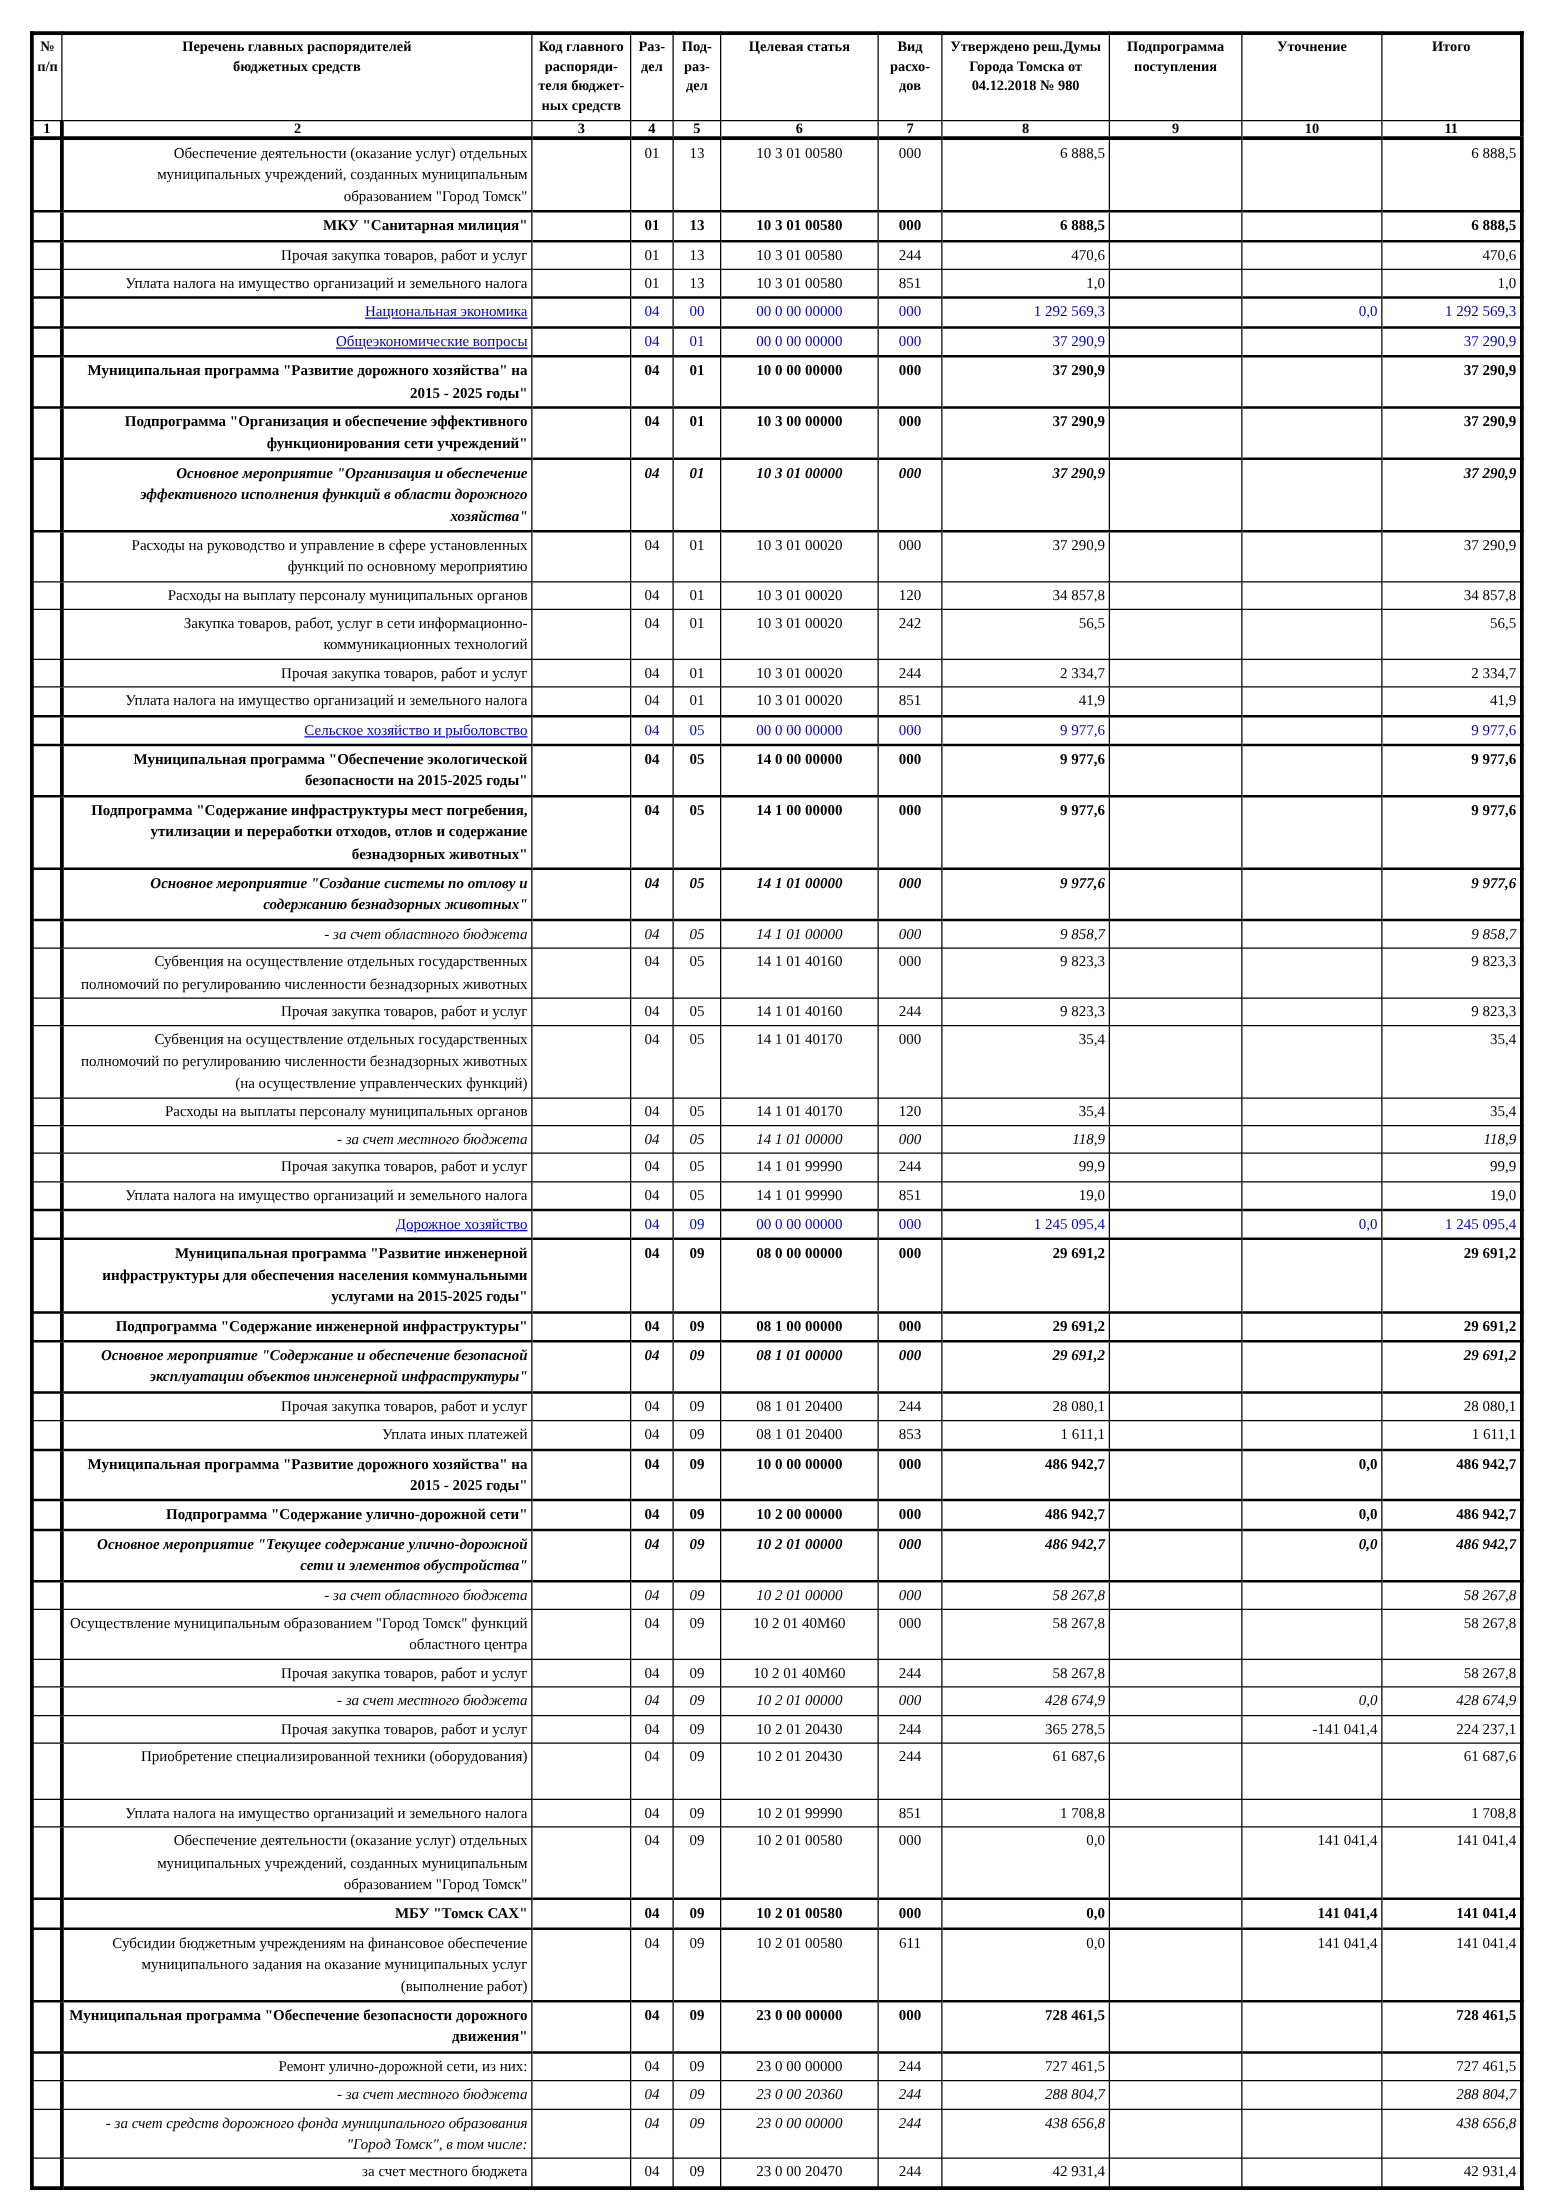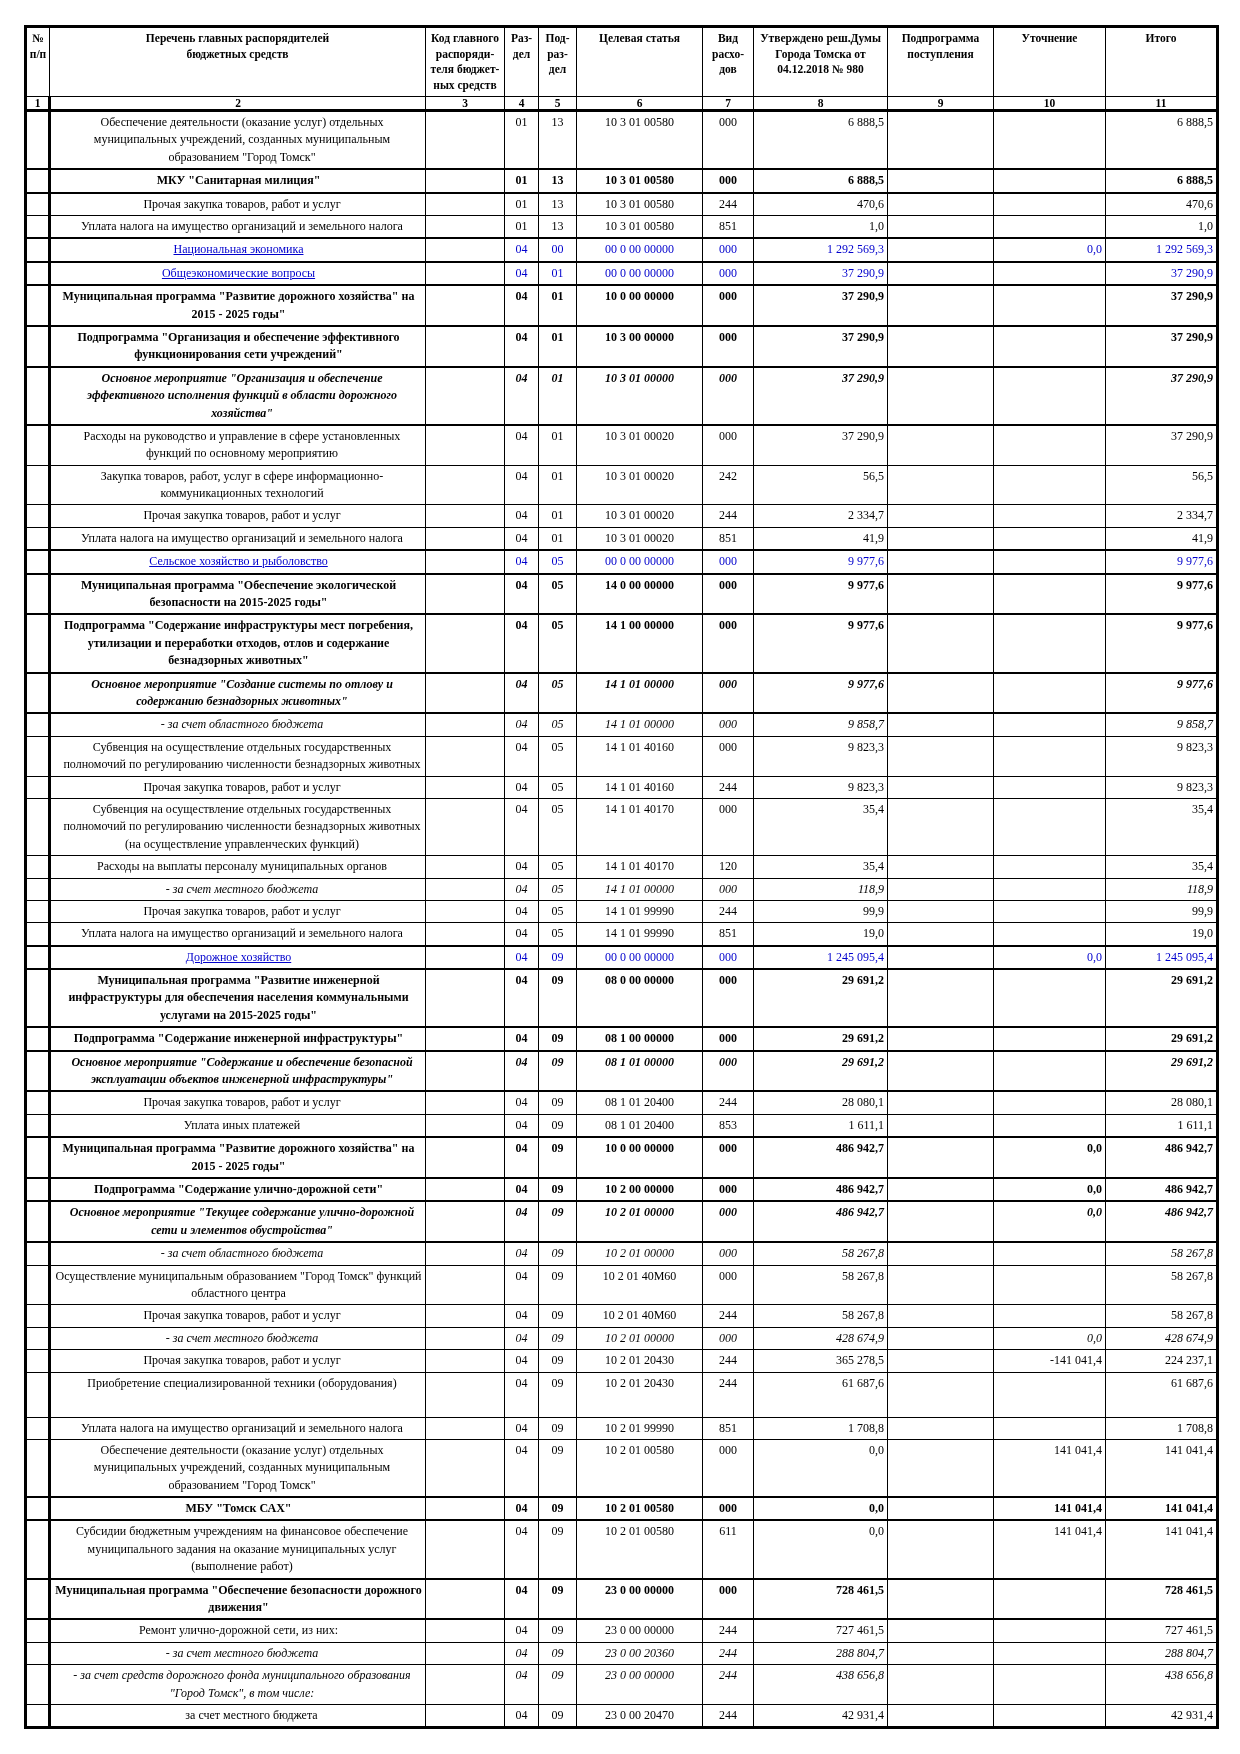--- a/index.html
+++ b/index.html
@@ -4,21 +4,21 @@
 <style>
   html,body{margin:0;padding:0;background:#fff;}
   .page{width:1240px;height:1754px;background:#fff;position:relative;font-family:"Liberation Serif",serif;color:#000;}
   table.budget{border-collapse:collapse;table-layout:fixed;width:1192px;margin:25px 0 0 24px;}
   table.budget th, table.budget td{border:1px solid #000;overflow:hidden;}
   table.budget{border:3px solid #000;}
   thead th{font-weight:bold;font-size:11.5px;line-height:1.35;text-align:center;vertical-align:top;white-space:pre-line;padding:3px 2px;}
   tr.num-row td{font-weight:bold;font-size:11.5px;text-align:center;padding:0 2px;border-bottom:3px solid #000;}
   tbody td{font-size:12px;line-height:1.45;vertical-align:top;padding:2px 3px;}
   .c-num{}
-  .c-name{text-align:center;}
+  .c-name{text-align:right;}
   .c-center{text-align:center;}
   .c-amount{text-align:right;}
   .ind-0{padding-left:4px;}
   .ind-1{padding-left:11px;}
   .ind-2{padding-left:30px;}
   tr.st-bold td, tr.st-bold-italic td, tr.st-section td{border-top-width:2px;border-bottom-width:2px;}
   tr.st-bold{font-weight:bold;}
   tr.st-bold-italic{font-weight:bold;font-style:italic;}
   tr.st-italic{font-style:italic;}
   tr.st-section{font-weight:normal;}
@@ -216,21 +216,34 @@
           <td class="c-center">01</td>
           <td class="c-center">10 3 01 00020</td>
           <td class="c-center">000</td>
           <td class="c-amount">37 290,9</td>
           <td class="c-amount"></td>
           <td class="c-amount"></td>
           <td class="c-amount">37 290,9</td>
         </tr>
         <tr class="st-normal">
           <td class="c-num"></td>
-          <td class="c-name ind-1">Закупка товаров, работ, услуг в сфере информационно-коммуникационных технологий</td>
+          <td class="c-name ind-1">Расходы на выплату персоналу муниципальных органов</td>
+          <td class="c-center"></td>
+          <td class="c-center">04</td>
+          <td class="c-center">01</td>
+          <td class="c-center">10 3 01 00020</td>
+          <td class="c-center">120</td>
+          <td class="c-amount">34 857,8</td>
+          <td class="c-amount"></td>
+          <td class="c-amount"></td>
+          <td class="c-amount">34 857,8</td>
+        </tr>
+        <tr class="st-normal">
+          <td class="c-num"></td>
+          <td class="c-name ind-1">Закупка товаров, работ, услуг в сети информационно-коммуникационных технологий</td>
           <td class="c-center"></td>
           <td class="c-center">04</td>
           <td class="c-center">01</td>
           <td class="c-center">10 3 01 00020</td>
           <td class="c-center">242</td>
           <td class="c-amount">56,5</td>
           <td class="c-amount"></td>
           <td class="c-amount"></td>
           <td class="c-amount">56,5</td>
         </tr>

